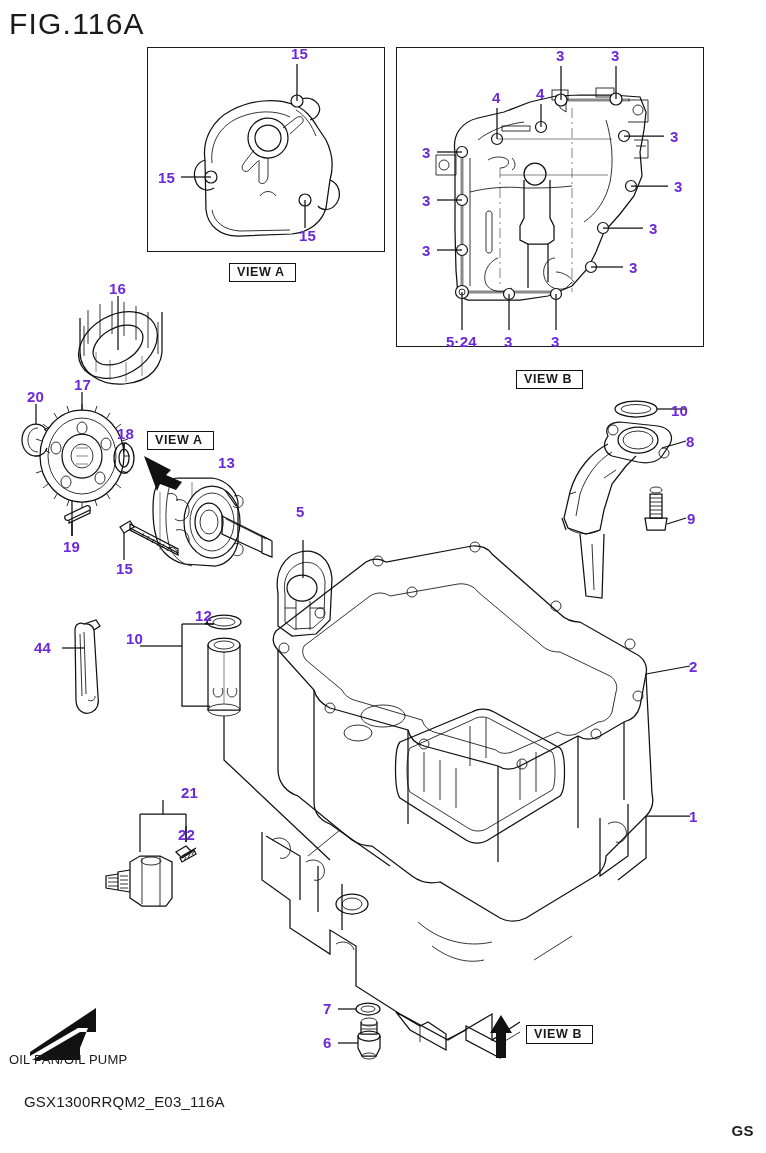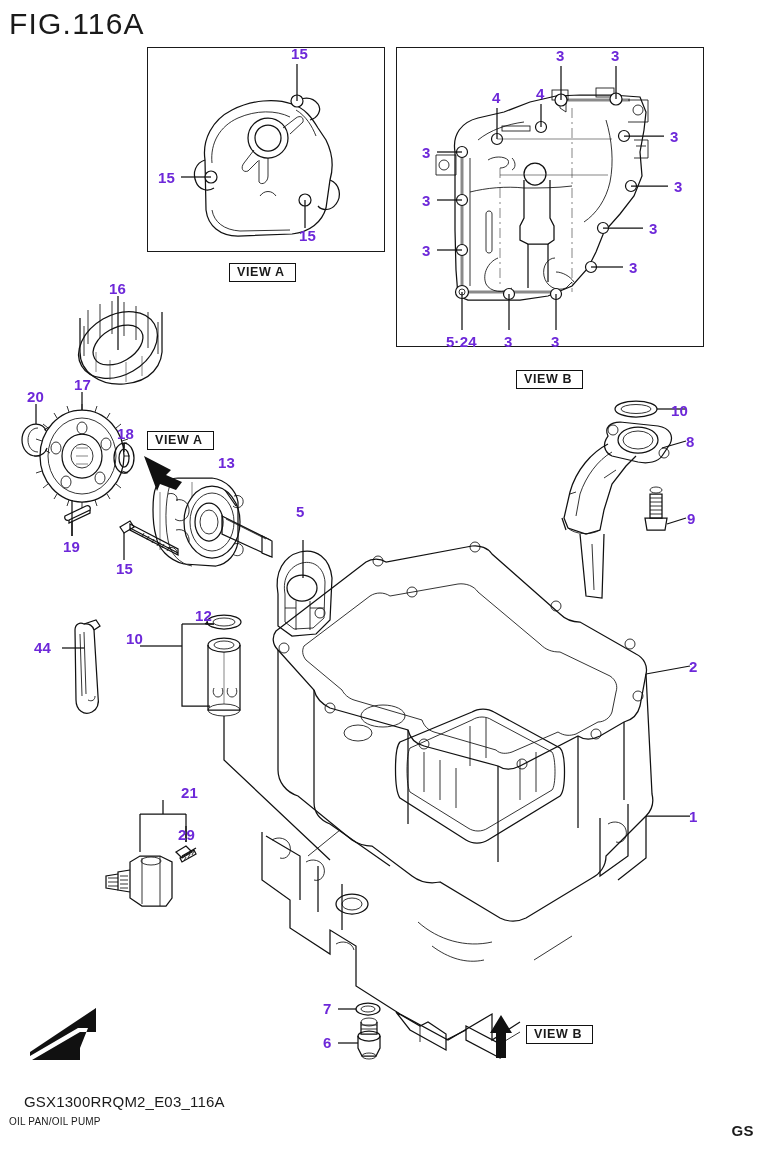--- a/index.html
+++ b/index.html
@@ -79,22 +79,22 @@
   
   #footer-code {
     position: absolute;
     left: 24px; top: 1093px;
     font-size: 15px;
     letter-spacing: 0.2px;
     white-space: nowrap;
   }
   #footer-name {
     position: absolute;
-    left: 9px; top: 1116px;
-    font-size: 10px;
+    left: 9px; top: 1052px;
+    font-size: 13px;
     letter-spacing: 0.2px;
     white-space: nowrap;
   }
   #corner-mark {
     position: absolute;
     right: 12px; top: 1122px;
     font-size: 15px;
     font-weight: bold;
     letter-spacing: 0.4px;
   }
@@ -612,21 +612,21 @@
   <div class="cal" style="left:27px;  top:389px;">20</div>
   <div class="cal" style="left:117px; top:426px;">18</div>
   <div class="cal" style="left:63px;  top:539px;">19</div>
   <div class="cal" style="left:218px; top:455px;">13</div>
   <div class="cal" style="left:116px; top:561px;">15</div>
   <div class="cal" style="left:296px; top:504px;">5</div>
   <div class="cal" style="left:126px; top:631px;">10</div>
   <div class="cal" style="left:195px; top:608px;text-align:right;">12</div>
   <div class="cal" style="left:34px;  top:640px;">44</div>
   <div class="cal" style="left:155px; top:785px;margin-left:26px;">21</div>
-  <div class="cal" style="left:178px; top:827px;">29</div>
+  <div class="cal" style="left:178px; top:827px;">22</div>
   <div class="cal" style="left:671px; top:403px;">10</div>
   <div class="cal" style="left:686px; top:434px;">8</div>
   <div class="cal" style="left:687px; top:511px;">9</div>
   <div class="cal" style="left:689px; top:659px;">2</div>
   <div class="cal" style="left:689px; top:809px;">1</div>
   <div class="cal" style="left:323px; top:1001px;">7</div>
   <div class="cal" style="left:323px; top:1035px;">6</div>
 
   <div id="fwd-label">FWD</div>
 

